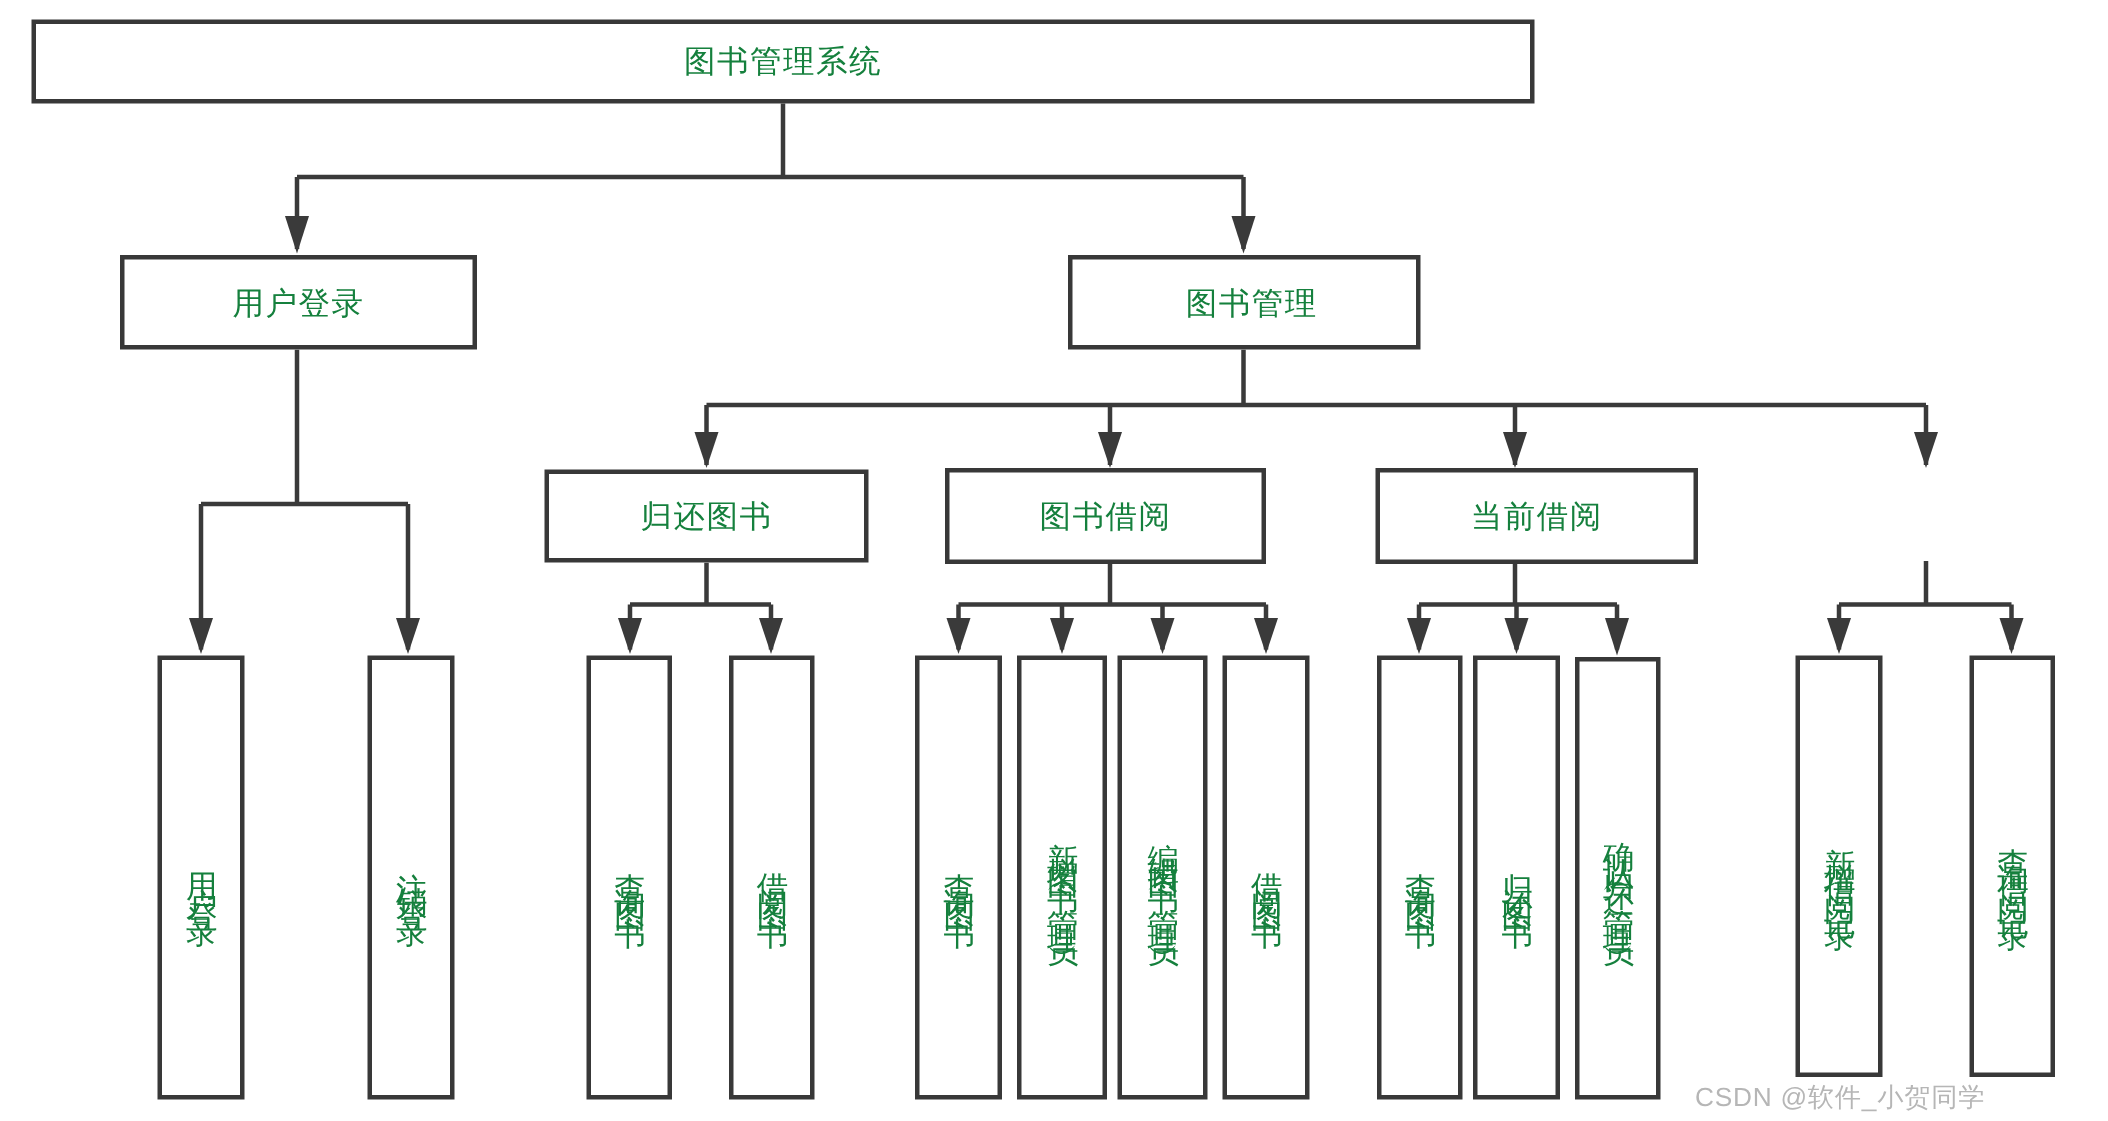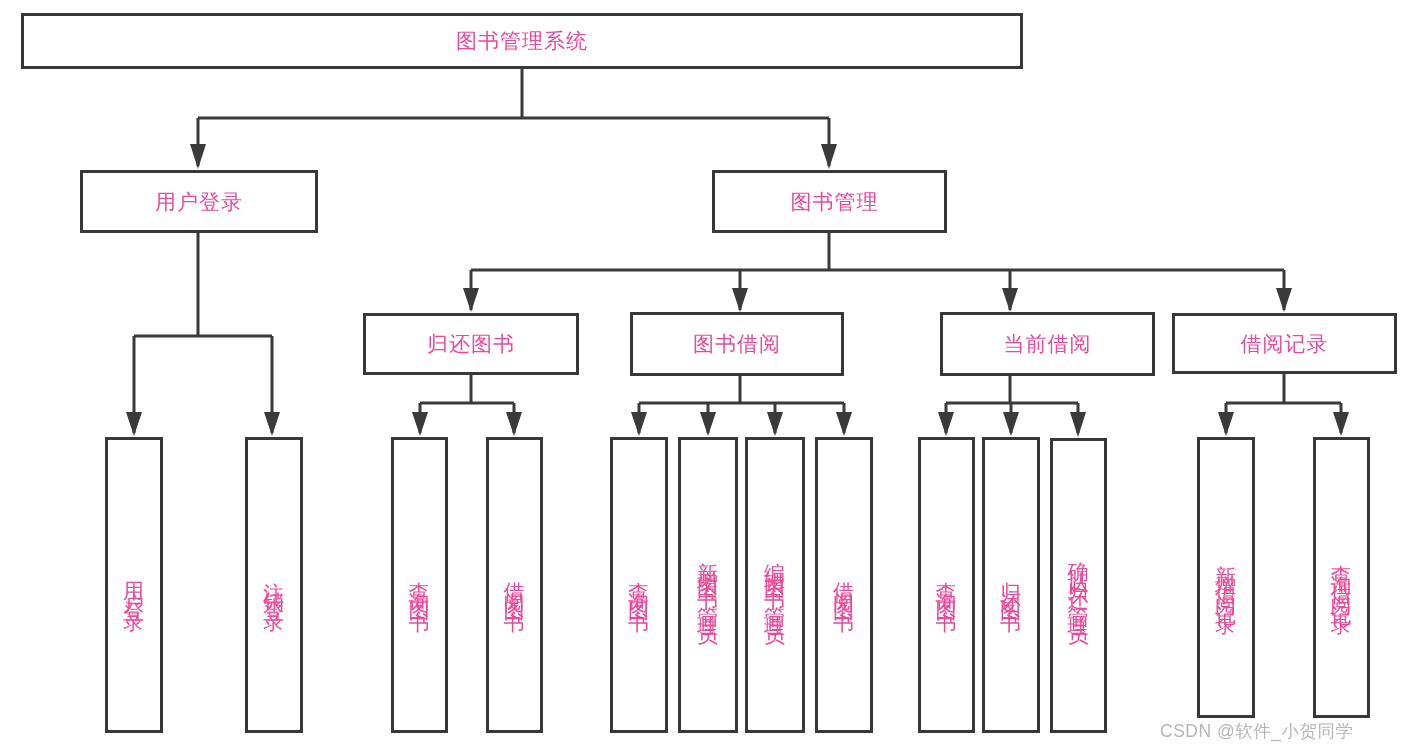--- a/index.html
+++ b/index.html
@@ -22,21 +22,21 @@
     z-index: 1;
   }
   .node {
     position: absolute;
     box-sizing: border-box;
     border: 3px solid #383838;
     background: #ffffff;
     display: flex;
     align-items: center;
     justify-content: center;
-    color: #ec4899;
+    color: #15803d;
     z-index: 2;
   }
   .h-node {
     font-size: 21px;
     letter-spacing: 1px;
     white-space: nowrap;
   }
   .v-node .v-text {
     writing-mode: vertical-rl;
     text-orientation: mixed;
@@ -47,38 +47,38 @@
   }
   .v-node.tight .v-text {
     letter-spacing: 9px;
   }
   
   .n-root        { left: 21px;   top: 13px;  width: 1002px; height: 56px; }
   .n-login       { left: 80px;   top: 170px; width: 238px;  height: 63px; }
   .n-mgmt        { left: 712px;  top: 170px; width: 235px;  height: 63px; padding-left: 10px; }
   .n-newrec      { left: 363px;  top: 313px; width: 216px;  height: 62px; }
   .n-borrow      { left: 630px;  top: 312px; width: 214px;  height: 64px; }
-  .n-current     { left: 940px;  top: 312px; width: 215px;  height: 64px; }
+  .n-current     { left: 917px;  top: 312px; width: 215px;  height: 64px; }
   .n-records     { left: 1172px; top: 313px; width: 225px;  height: 61px; }
   .l-userlogin   { left: 105px;  top: 437px; width: 58px;   height: 296px; }
   .l-logout      { left: 245px;  top: 437px; width: 58px;   height: 296px; }
   .l-nr-query    { left: 391px;  top: 437px; width: 57px;   height: 296px; }
   .l-nr-borrow   { left: 486px;  top: 437px; width: 57px;   height: 296px; }
   .l-bb-query    { left: 610px;  top: 437px; width: 58px;   height: 296px; }
   .l-bb-add      { left: 678px;  top: 437px; width: 60px;   height: 296px; }
   .l-bb-edit     { left: 745px;  top: 437px; width: 60px;   height: 296px; }
   .l-bb-borrow   { left: 815px;  top: 437px; width: 58px;   height: 296px; }
   .l-cb-query    { left: 918px;  top: 437px; width: 57px;   height: 296px; }
   .l-cb-return   { left: 982px;  top: 437px; width: 58px;   height: 296px; }
   .l-cb-confirm  { left: 1050px; top: 438px; width: 57px;   height: 295px; }
   .l-br-add      { left: 1197px; top: 437px; width: 58px;   height: 281px; }
   .l-br-query    { left: 1313px; top: 437px; width: 57px;   height: 281px; }
   #watermark {
     position: absolute;
-    left: 1160px;
+    left: 1130px;
     top: 719px;
     font-size: 17.5px;
     letter-spacing: 0.5px;
     color: #b6b6b6;
     z-index: 3;
     white-space: nowrap;
   }
 </style>
 </head>
 <body>
@@ -131,23 +131,20 @@
 
   <div class="node h-node n-newrec">
     <span>归还图书</span>
   </div>
   <div class="node h-node n-borrow">
     <span>图书借阅</span>
   </div>
   <div class="node h-node n-current">
     <span>当前借阅</span>
   </div>
-  <div class="node h-node n-records">
-    <span>借阅记录</span>
-  </div>
 
   <div class="node v-node l-userlogin">
     <span class="v-text">用户登录</span>
   </div>
   <div class="node v-node l-logout">
     <span class="v-text">注销登录</span>
   </div>
 
   <div class="node v-node l-nr-query">
     <span class="v-text">查询图书</span>

